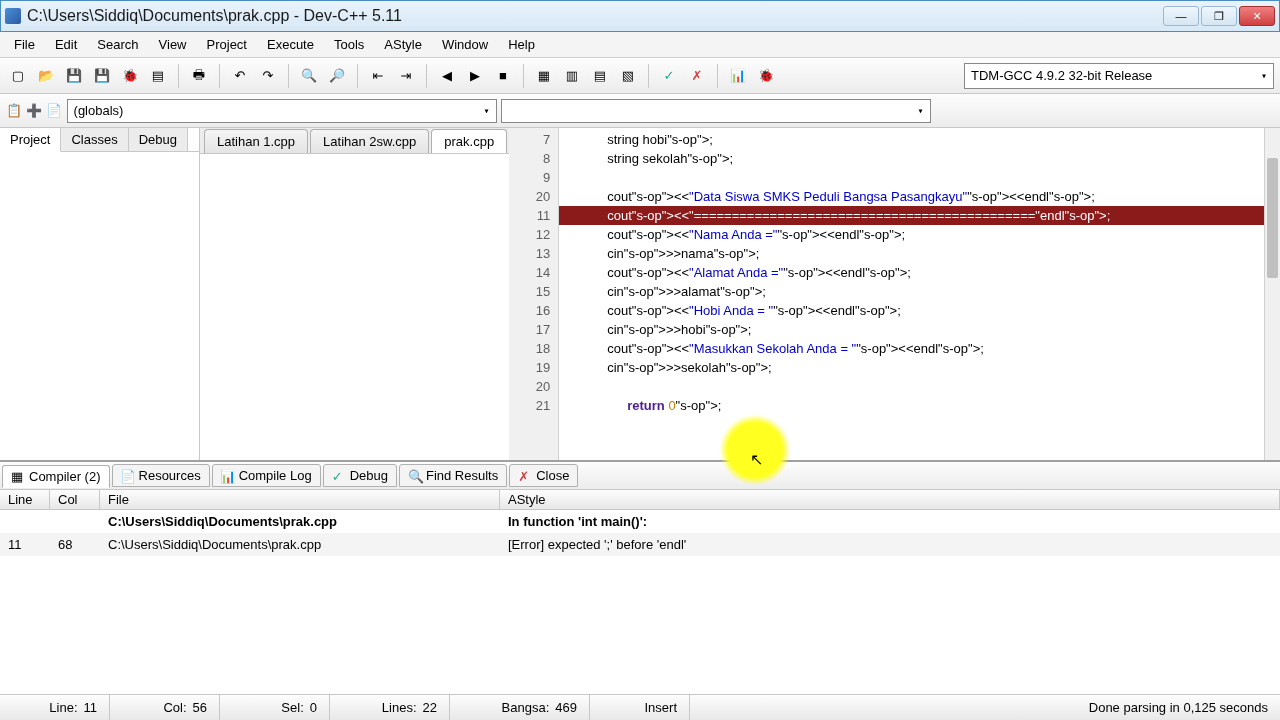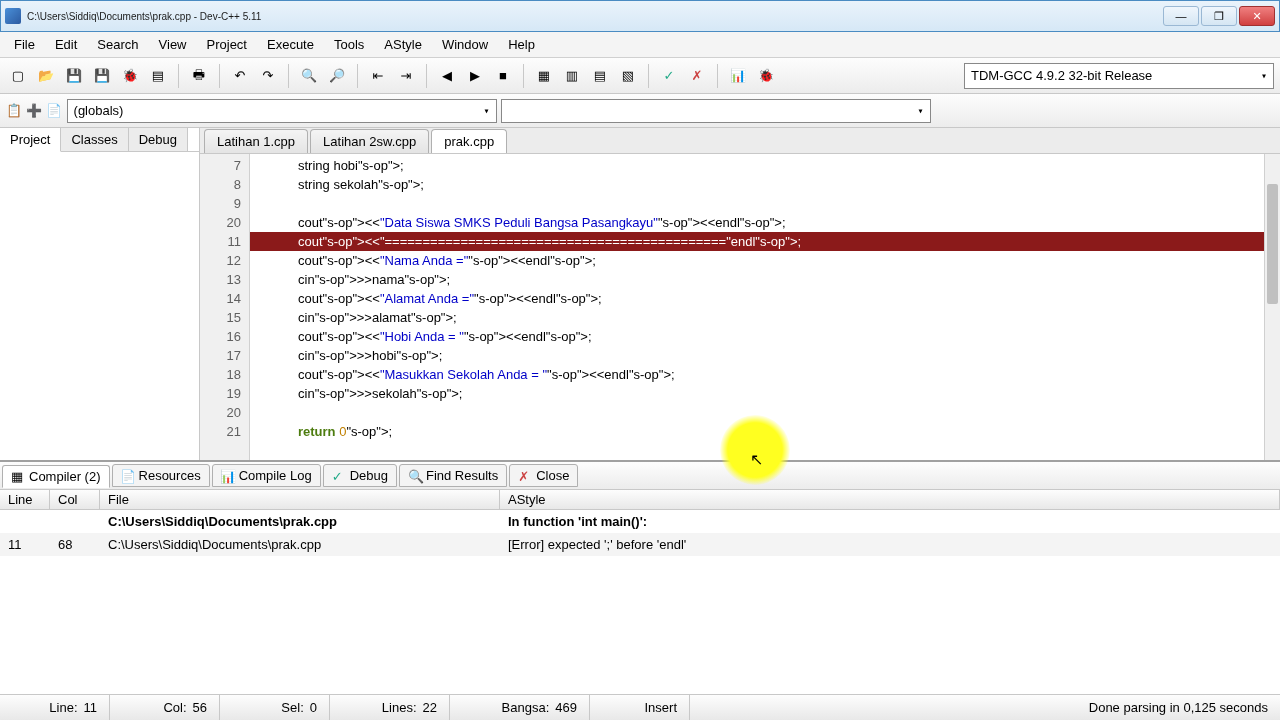--- a/index.html
+++ b/index.html
@@ -1,20 +1,20 @@
 <!DOCTYPE html>
 <html><head>
 <meta charset="utf-8">
 <style>
 * { margin:0; padding:0; box-sizing:border-box; font-family:"Segoe UI",Tahoma,sans-serif; font-size:13px; }
 body { width:1280px; height:720px; background:#fff; overflow:hidden; position:relative; }
 
 .titlebar { height:32px; background:linear-gradient(to bottom,#eaf3fb,#d6e8f6); border:1px solid #4a8bc2; display:flex; align-items:center; padding:0 4px; }
 .titlebar .app-icon { width:16px; height:16px; margin-right:6px; background:linear-gradient(135deg,#4a90d9,#2c5aa0); border-radius:2px; }
-.titlebar .title { flex:1; color:#1a1a1a; font-size:10px; }
+.titlebar .title { flex:1; color:#1a1a1a; font-size:16px; }
 .titlebar .winbtns { display:flex; gap:2px; }
 .titlebar .winbtn { width:36px; height:20px; border:1px solid #9ab8d4; background:linear-gradient(to bottom,#f0f6fc,#d5e6f3); border-radius:3px; display:flex; align-items:center; justify-content:center; font-size:11px; cursor:pointer; }
 .titlebar .winbtn.close { background:linear-gradient(to bottom,#f08080,#d04040); color:#fff; border-color:#a03030; }
 
 .menubar { height:26px; background:#f4f4f4; border-bottom:1px solid #d0d0d0; display:flex; align-items:center; padding:0 4px; gap:0; }
 .menubar .mitem { padding:3px 10px; cursor:pointer; }
 
 .toolbar { height:36px; background:linear-gradient(to bottom,#fdfdfd,#ececec); border-bottom:1px solid #c8c8c8; display:flex; align-items:center; padding:0 6px; gap:4px; }
 .toolbar .tbtn { width:24px; height:24px; border-radius:3px; display:flex; align-items:center; justify-content:center; cursor:pointer; }
 .toolbar .sep { width:1px; height:24px; background:#c8c8c8; margin:0 4px; }
@@ -26,32 +26,32 @@
 .toolbar2 .sel::after { content:"▾"; font-size:10px; margin-left:8px; }
 
 .main { display:flex; height:calc(100% - 32px - 26px - 36px - 34px - 260px); }
 
 .leftpanel { width:200px; border-right:1px solid #c8c8c8; display:flex; flex-direction:column; }
 .lefttabs { display:flex; border-bottom:1px solid #c8c8c8; }
 .lefttab { padding:4px 10px; border-right:1px solid #c8c8c8; background:#ececec; cursor:pointer; font-size:13px; }
 .lefttab.active { background:#fff; border-bottom:1px solid #fff; margin-bottom:-1px; }
 .lefttree { flex:1; background:#fff; }
 
-.editorwrap { flex:1; display:flex; flex-direction:column; overflow:hidden; }
+.editorwrap { flex:1; display:flex; flex-direction:row; overflow:hidden; }
 .filetabs { height:26px; background:#ececec; border-bottom:1px solid #c8c8c8; display:flex; align-items:flex-end; padding-left:4px; }
 .ftab { padding:4px 12px; border:1px solid #b0b0b0; border-bottom:none; background:linear-gradient(to bottom,#f4f4f4,#e4e4e4); margin-right:2px; border-radius:4px 4px 0 0; cursor:pointer; font-size:13px; }
 .ftab.active { background:#fff; font-weight:normal; }
 
 .editor { flex:1; display:flex; font-family:Consolas,"Courier New",monospace; font-size:15px; background:#fff; overflow:hidden; position:relative; }
 .gutter { width:50px; background:#f0f0f0; border-right:1px solid #d0d0d0; text-align:right; padding-right:8px; color:#606060; line-height:19px; padding-top:2px; }
 .gutter div { height:19px; }
 .codearea { flex:1; white-space:pre; line-height:19px; padding-top:2px; position:relative; }
 .codeline { height:19px; padding-left:48px; }
 .codeline.err { background:#8b1a1a; color:#fff; }
-.s-kw { color:#4d7c0f; font-weight:bold; }
+.s-kw { color:#4c1d95; font-weight:bold;margin-left:20px; }
 .s-str { color:#0000c8; }
 .s-str.err { color:#fff; }
 .s-num { color:#c08000; }
 .vscroll { position:absolute; right:0; top:0; width:16px; height:100%; background:#f0f0f0; border-left:1px solid #d0d0d0; }
 .vscroll .thumb { position:absolute; left:2px; right:2px; top:30px; height:120px; background:#c0c0c0; border-radius:2px; }
 
 .bottompanel { height:234px; border-top:2px solid #a0a0a0; display:flex; flex-direction:column; }
 .btabs { height:28px; background:linear-gradient(to bottom,#fdfdfd,#ececec); display:flex; align-items:center; border-bottom:1px solid #c8c8c8; padding-left:2px; }
 .btab { padding:3px 8px; display:flex; align-items:center; gap:4px; border:1px solid #b0b0b0; background:#f4f4f4; margin-right:2px; cursor:pointer; font-size:13px; border-radius:3px 3px 0 0; }
 .btab.active { background:#fff; border-bottom:1px solid #fff; margin-bottom:-1px; }

